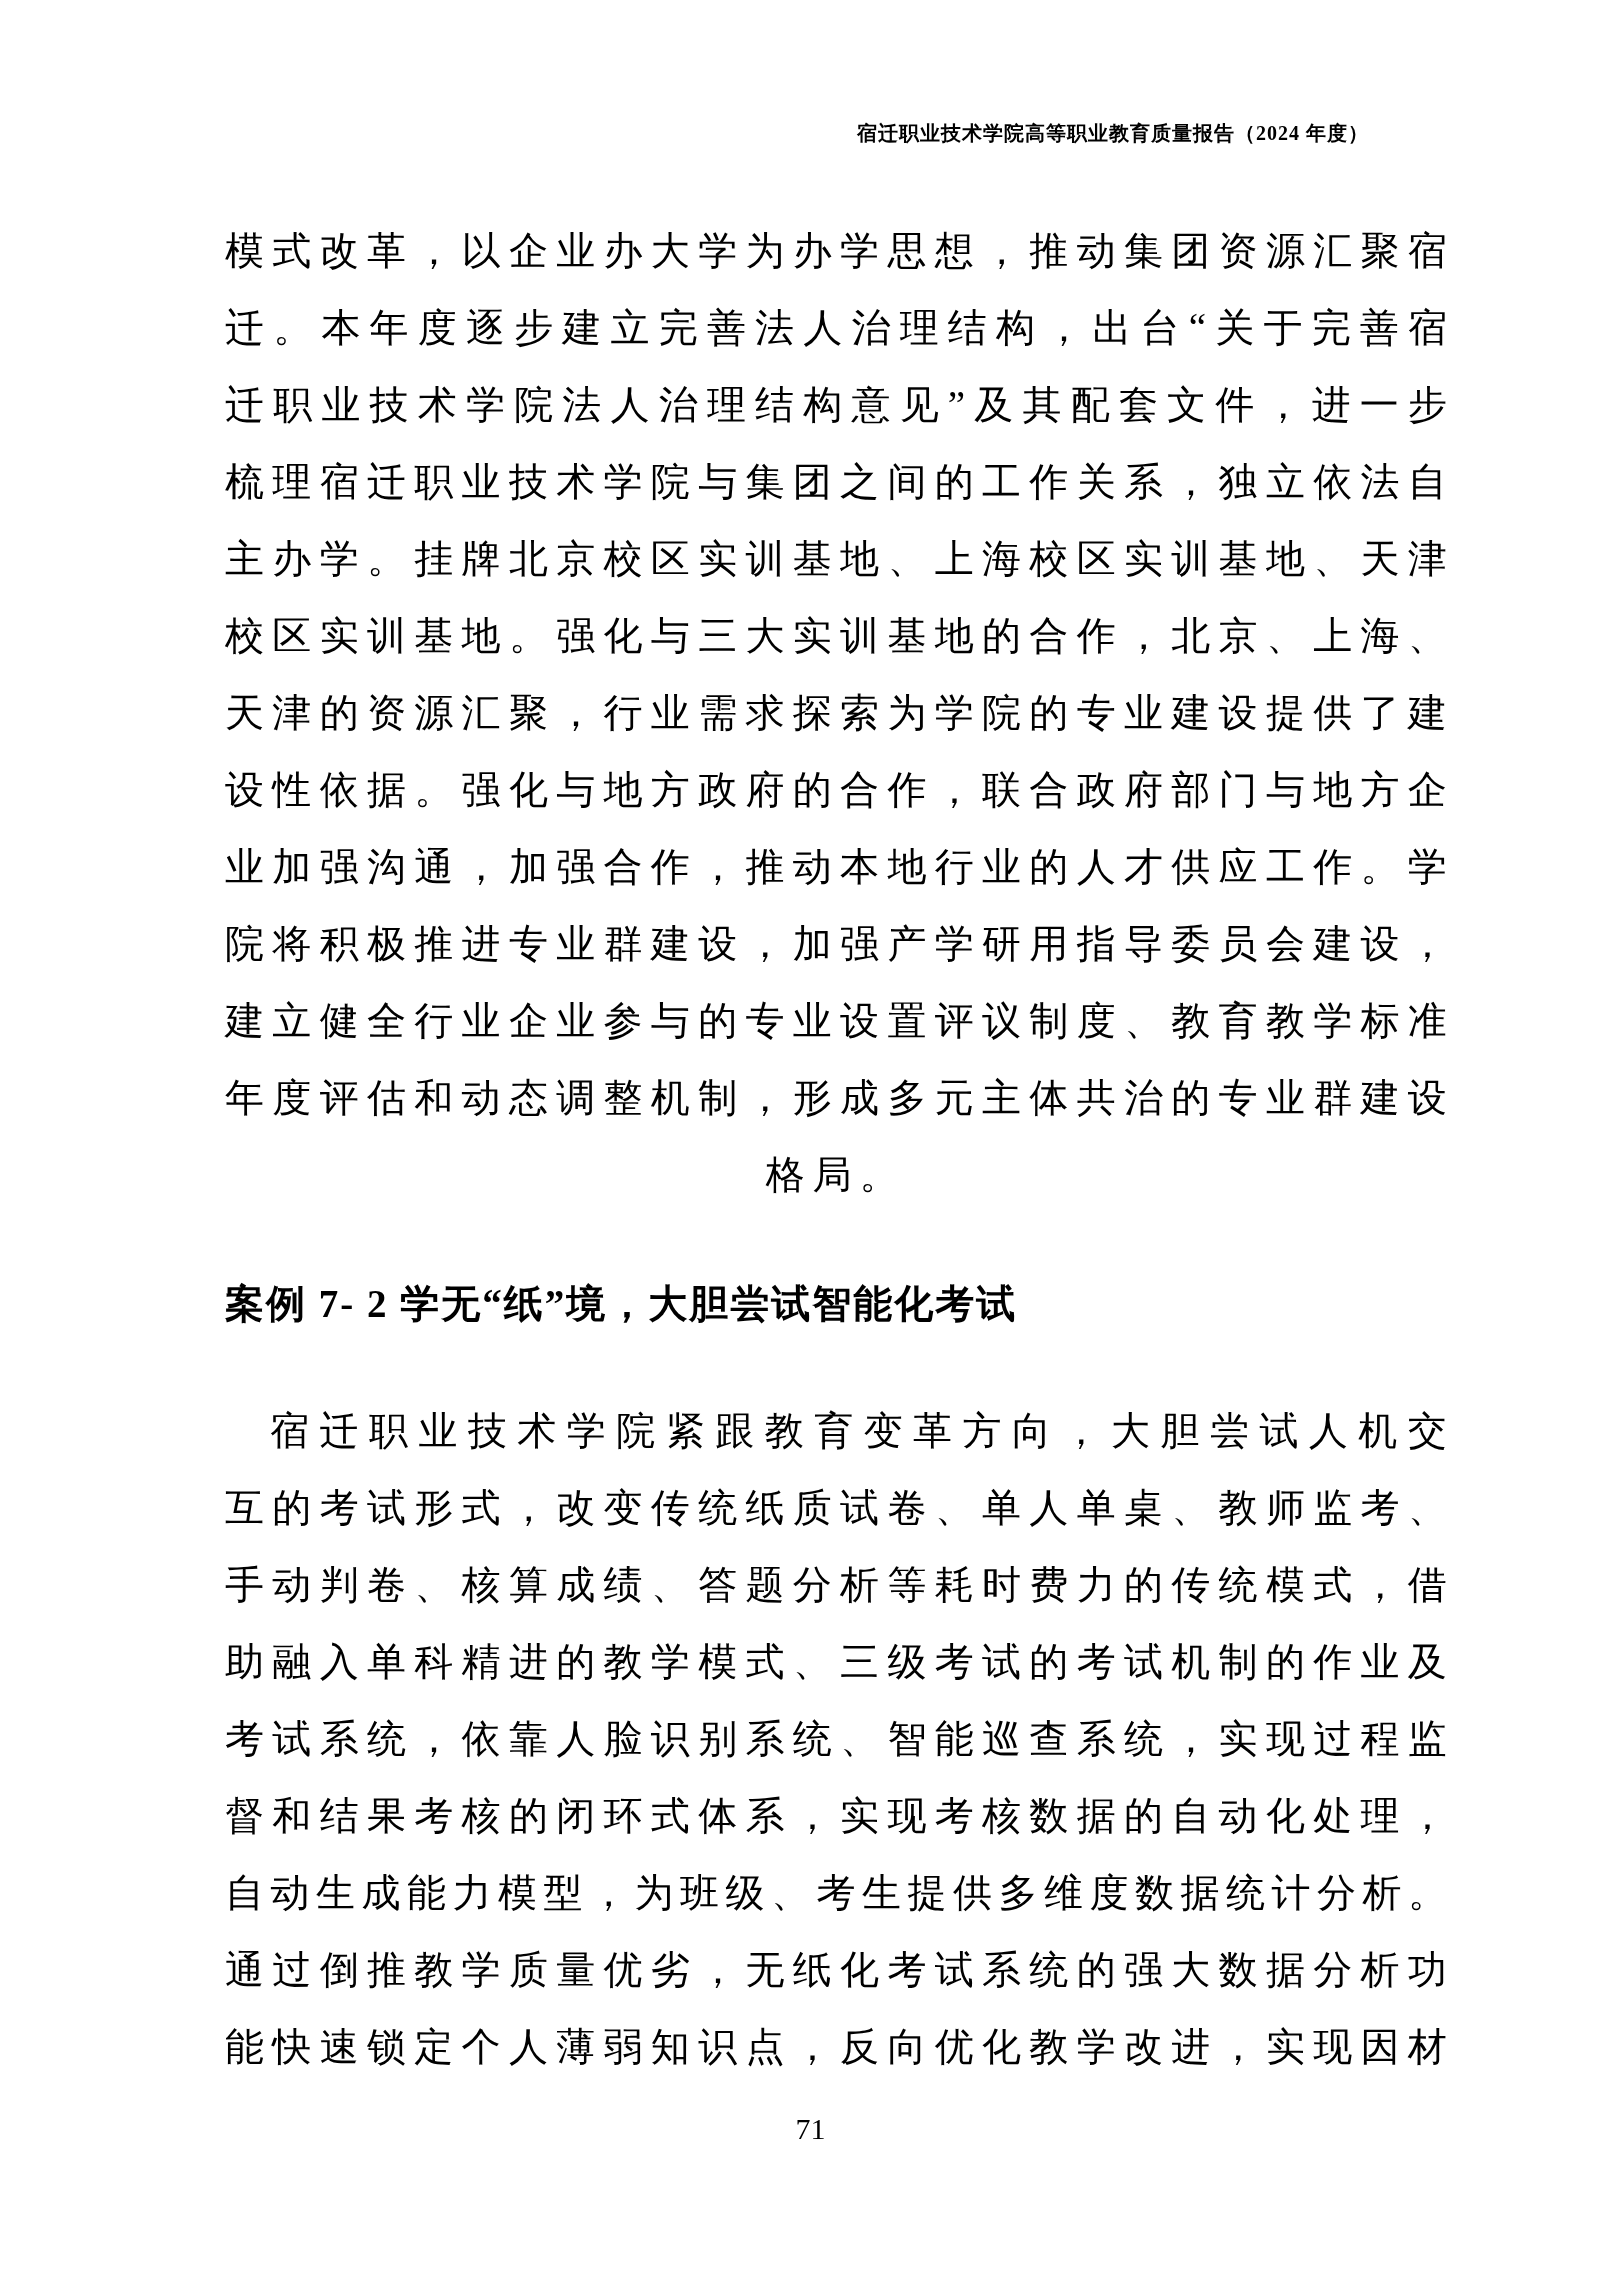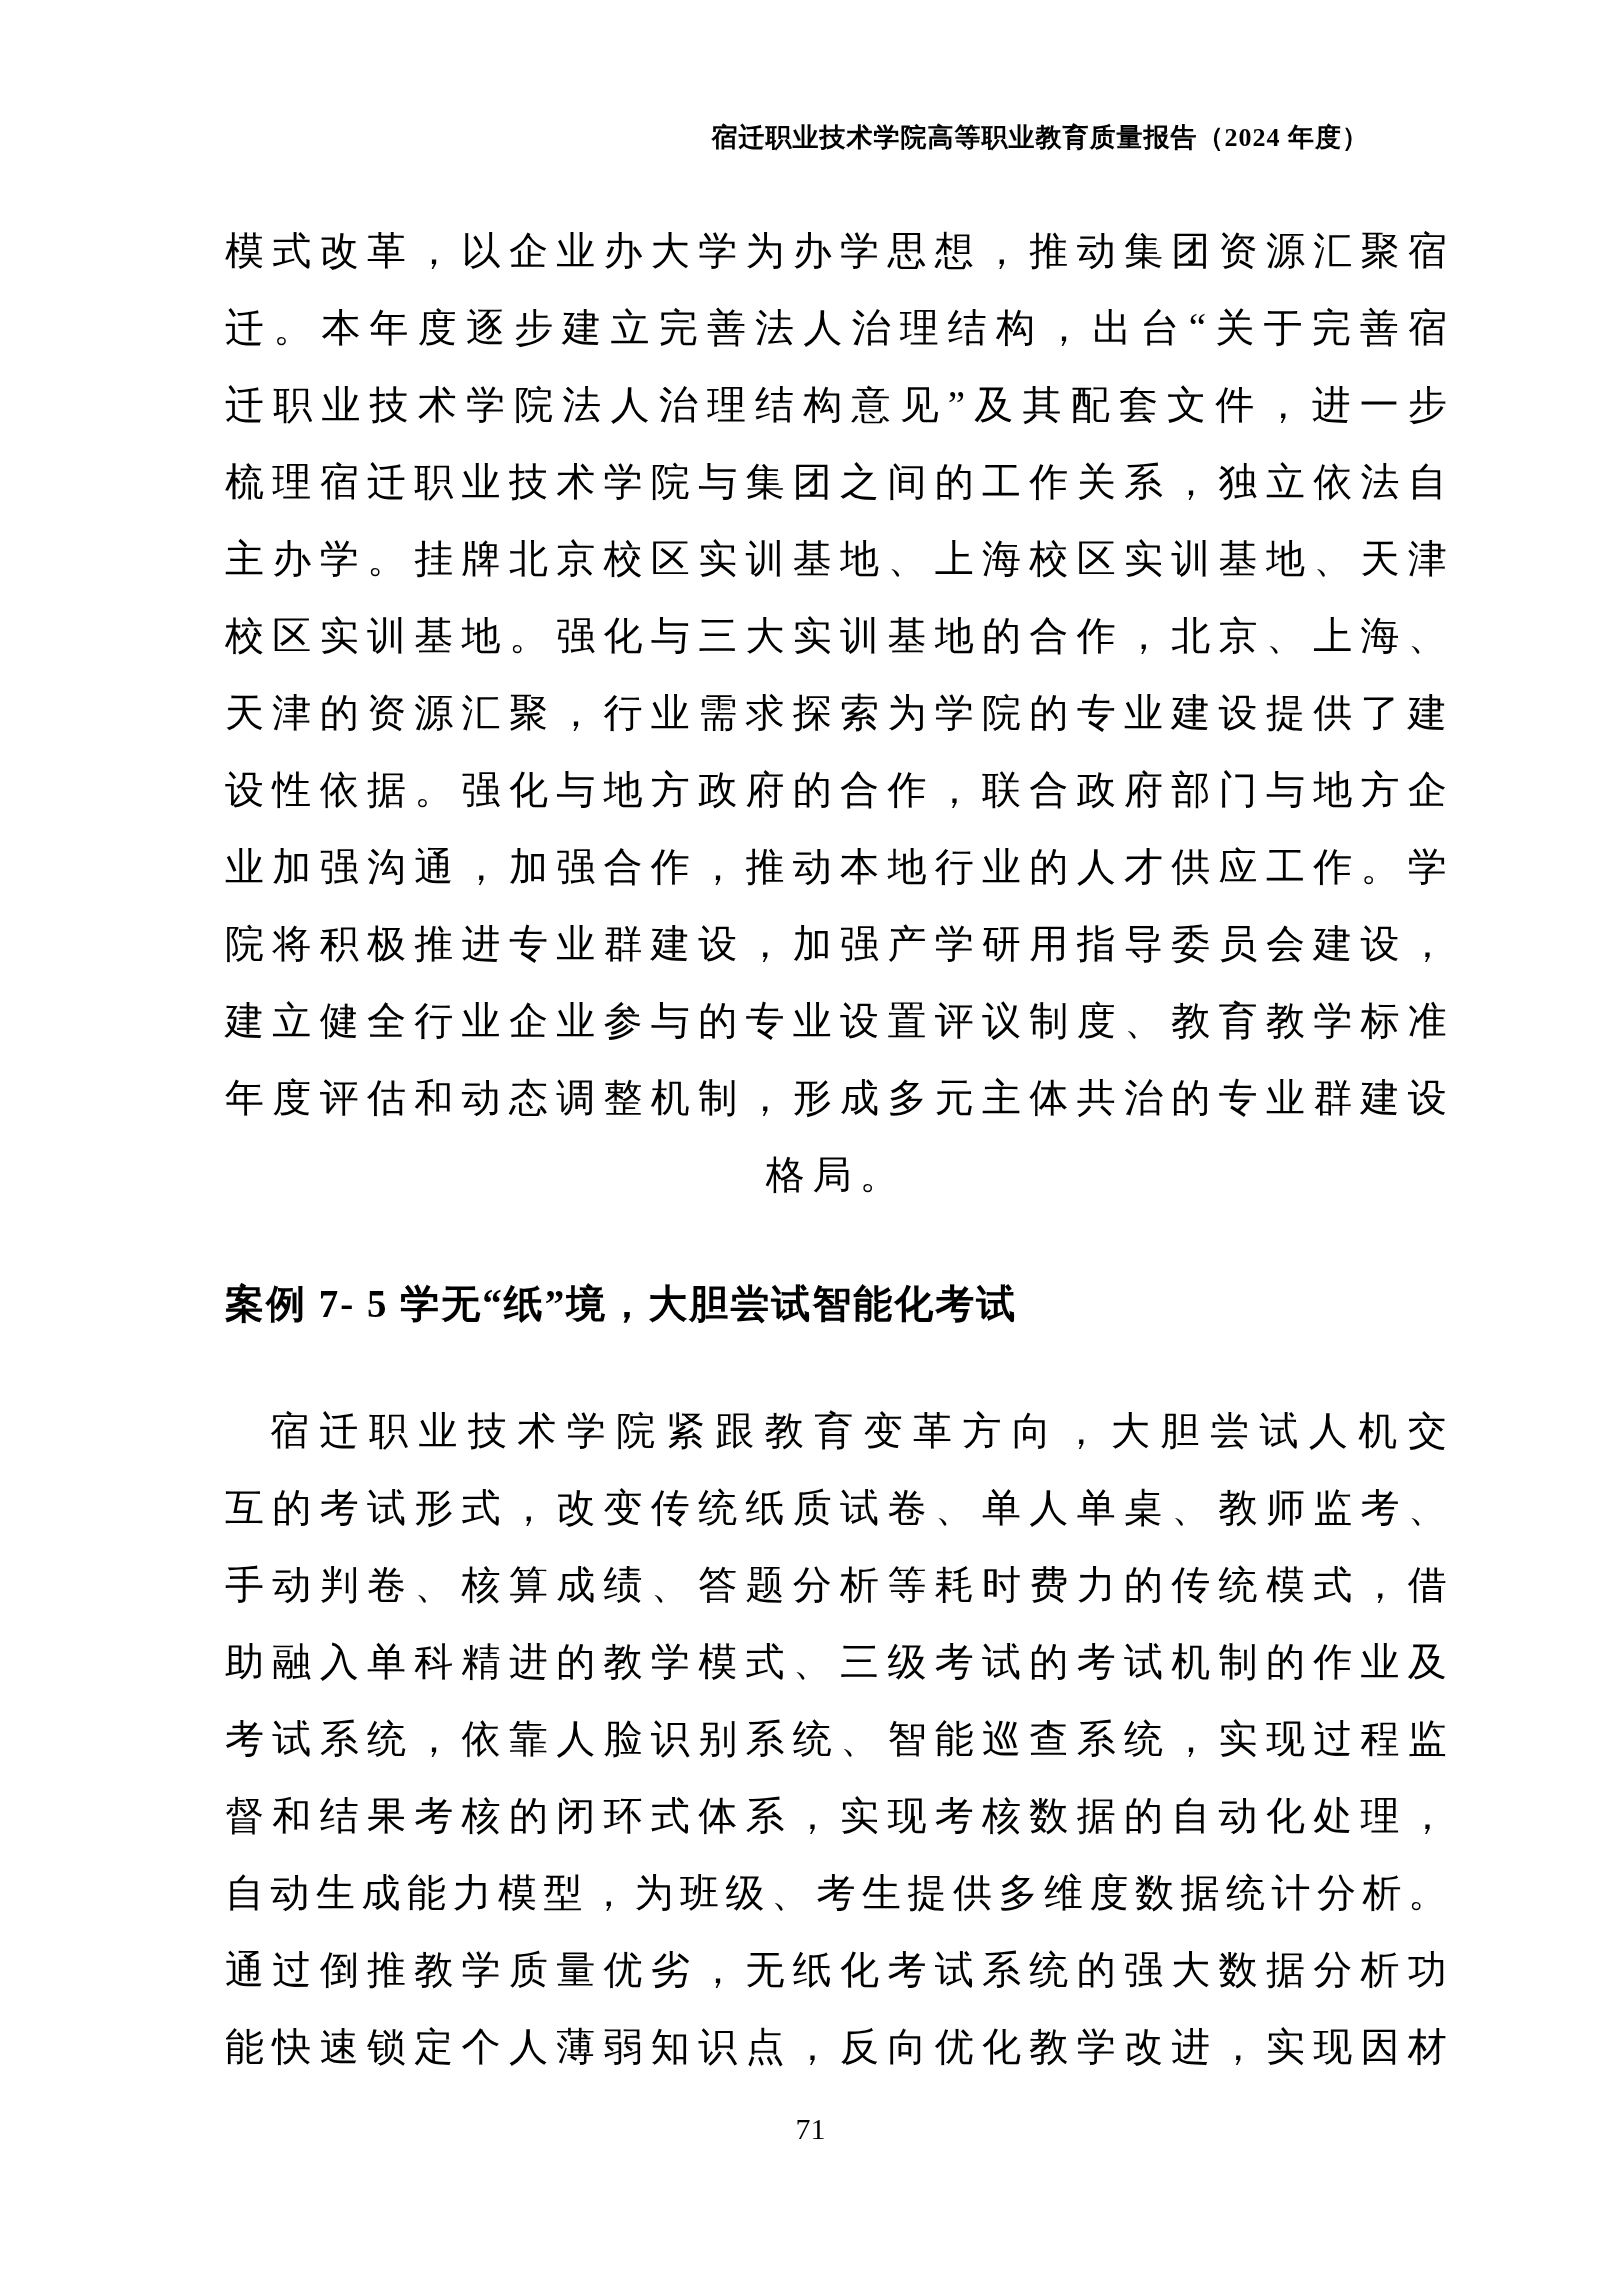--- a/index.html
+++ b/index.html
@@ -15,21 +15,21 @@
     overflow: hidden;
     font-family: "Liberation Serif", "DejaVu Serif", serif;
     color: #000000;
   }
   .header {
     position: absolute;
     top: 120px;
     left: 0;
     right: 252px;
     text-align: right;
-    font-size: 26px;
+    font-size: 20px;
     font-weight: 700;
     letter-spacing: 1px;
     white-space: nowrap;
   }
   .content {
     position: absolute;
     left: 225px;
     top: 212px;
     width: 1222px;
   }
@@ -415,21 +415,21 @@
           <span>的</span>
           <span>专</span>
           <span>业</span>
           <span>群</span>
           <span>建</span>
           <span>设</span>
         </div>
       <div class="line short">格局。</div>
     </div>
 
-    <div class="heading">案例 7- 5 学无“纸”境，大胆尝试智能化考试</div>
+    <div class="heading">案例 7- 2 学无“纸”境，大胆尝试智能化考试</div>
 
     <div>
       <div class="line j indent">
           <span>宿</span>
           <span>迁</span>
           <span>职</span>
           <span>业</span>
           <span>技</span>
           <span>术</span>
           <span>学</span>

